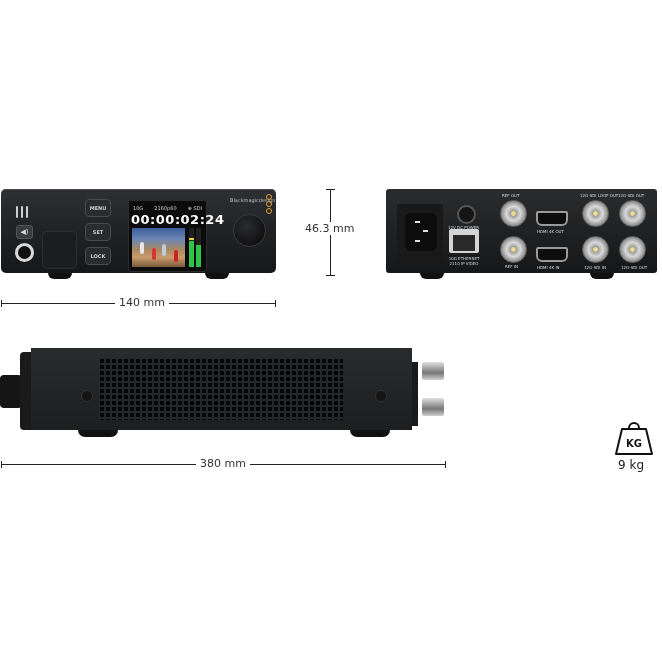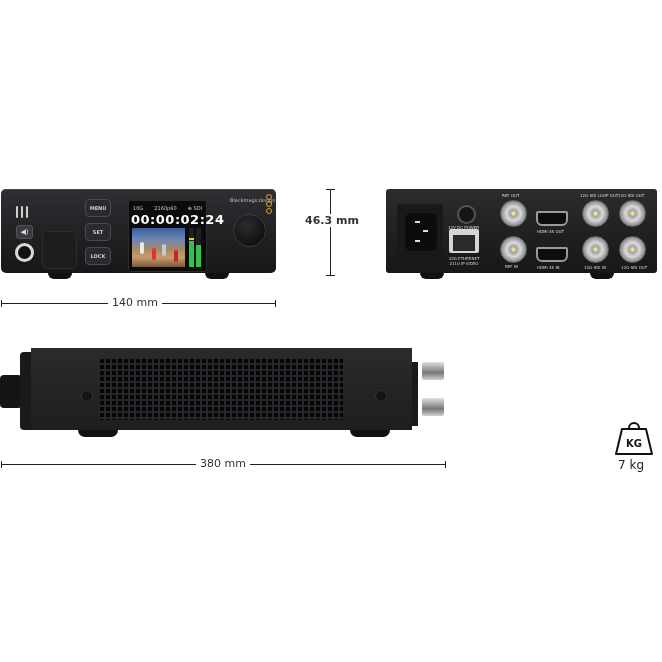--- a/index.html
+++ b/index.html
@@ -114,26 +114,26 @@
       </div>
     <div class="meter">
         <i style="height:22px"></i>
       </div>
   </div>
 </div>
 
 <div class="abs hline" style="left:1px;top:303px;width:274px;"></div>
 <div class="abs tick-v" style="left:1px;top:300px;"></div>
 <div class="abs tick-v" style="left:275px;top:300px;"></div>
-<div class="abs dim-label" style="left:108px;top:296px;">140 mm</div>
+<div class="abs dim-label" style="left:115px;top:296px;">140 mm</div>
 
 <div class="abs vline" style="left:330px;top:189px;height:86px;"></div>
 <div class="abs tick-h" style="left:326px;top:189px;"></div>
 <div class="abs tick-h" style="left:326px;top:275px;"></div>
-<div class="abs dim-label" style="left:301px;top:214px;font-weight:bold;">46.3 mm</div>
+<div class="abs dim-label" style="left:301px;top:222px;">46.3 mm</div>
 
 <div class="abs rear">
   <div class="abs iec-plate">
     <div class="abs iec">
       <div class="pin" style="left:10px;top:8px"></div>
       <div class="pin" style="left:18px;top:17px"></div>
       <div class="pin" style="left:10px;top:27px"></div>
     </div>
   </div>
   <div class="abs dcpower"></div>
@@ -183,13 +183,13 @@
 <div class="abs hline" style="left:1px;top:464px;width:445px;"></div>
 <div class="abs tick-v" style="left:1px;top:461px;"></div>
 <div class="abs tick-v" style="left:445px;top:461px;"></div>
 <div class="abs dim-label" style="left:196px;top:457px;">380 mm</div>
 
 <svg class="abs weight-icon" viewBox="0 0 40 36">
   <path d="M15 8 A5 5 0 0 1 25 8" fill="none" stroke="#111" stroke-width="2"></path>
   <path d="M8 9 L32 9 L38 34 L2 34 Z" fill="#fff" stroke="#111" stroke-width="2" stroke-linejoin="round"></path>
   <text x="20" y="27" text-anchor="middle" font-family="DejaVu Sans, sans-serif" font-size="10" font-weight="bold" fill="#111">KG</text>
 </svg>
-<div class="abs weight-label">7 kg</div>
+<div class="abs weight-label">9 kg</div>
 
 </body></html>

